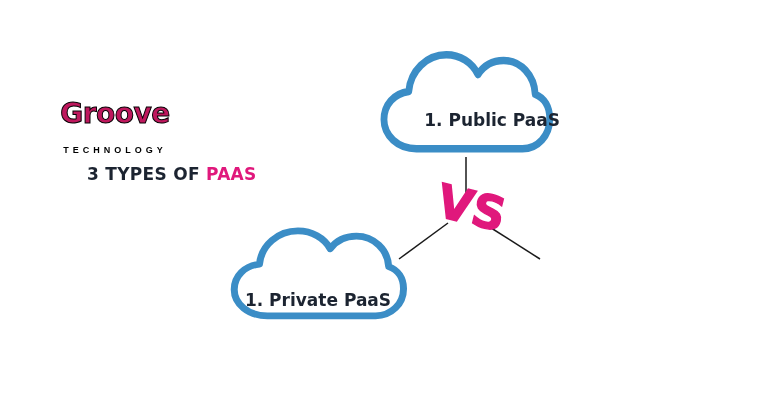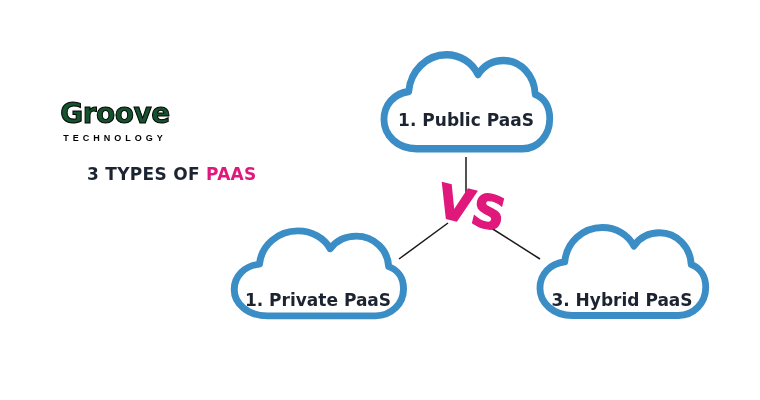--- a/index.html
+++ b/index.html
@@ -28,26 +28,26 @@
     position: absolute;
     left: 46px;
     top: 97px;
     width: 138px;
     text-align: center;
   }
   .logo {
     font-family: "DejaVu Sans", sans-serif;
     font-size: 28px;
     font-weight: bold;
-    color: #14532d;
+    color: #be185d;
     letter-spacing: -0.5px;
     -webkit-text-stroke: 1px #000000;
   }
   .logo-sub {
-    margin-top: 3px;
+    margin-top: 15px;
     font-size: 9px;
     font-weight: bold;
     letter-spacing: 4px;
     color: #000000;
     text-align: center;
   }
   .title {
     position: absolute;
     left: 48px;
     top: 164px;
@@ -85,21 +85,21 @@
     text-align: center;
     font-family: "DejaVu Sans", sans-serif;
     font-size: 17px;
     font-weight: bold;
     color: #1c2431;
     white-space: nowrap;
   }
   .cloud-top    { left: 372px; top: 36px;  width: 188px; height: 124px; }
   .cloud-left   { left: 222px; top: 214px; width: 192px; height: 112px; }
   .cloud-right  { left: 528px; top: 210px; width: 188px; height: 116px; }
-  .cloud-top .cloud-label    { bottom: 30px; }
+  .cloud-top .cloud-label    { bottom: 30px; text-align: right; }
   .cloud-left .cloud-label   { bottom: 16px; }
   .cloud-right .cloud-label  { bottom: 16px; }
   .vs {
     position: absolute;
     left: 437px;
     top: 181px;
     font-family: "DejaVu Sans", sans-serif;
     font-size: 46px;
     font-weight: bold;
     color: #e0187c;
@@ -135,22 +135,16 @@
     <span class="cloud-label">1. Public PaaS</span>
   </div>
 
   <div class="cloud cloud-left">
     <svg viewBox="0 0 220 132" preserveAspectRatio="none">
       <path d="M 52 120 C 30 120 14 106 14 89 C 14 73 26 61 43 59 C 45 37 64 20 87 20 C 103 20 117 28 124 41 C 131 31 142 26 154 26 C 174 26 190 42 191 62 C 202 66 208 76 208 88 C 208 106 194 120 176 120 Z"></path>
     </svg>
     <span class="cloud-label">1. Private PaaS</span>
   </div>
 
-  <div class="cloud cloud-right">
-    <svg viewBox="0 0 220 132" preserveAspectRatio="none">
-      <path d="M 52 120 C 30 120 14 106 14 89 C 14 73 26 61 43 59 C 45 37 64 20 87 20 C 103 20 117 28 124 41 C 131 31 142 26 154 26 C 174 26 190 42 191 62 C 202 66 208 76 208 88 C 208 106 194 120 176 120 Z"></path>
-    </svg>
-    <span class="cloud-label">3. Hybrid PaaS</span>
-  </div>
 
   <div class="vs">VS</div>
 
 </div>
 
 </body></html>

